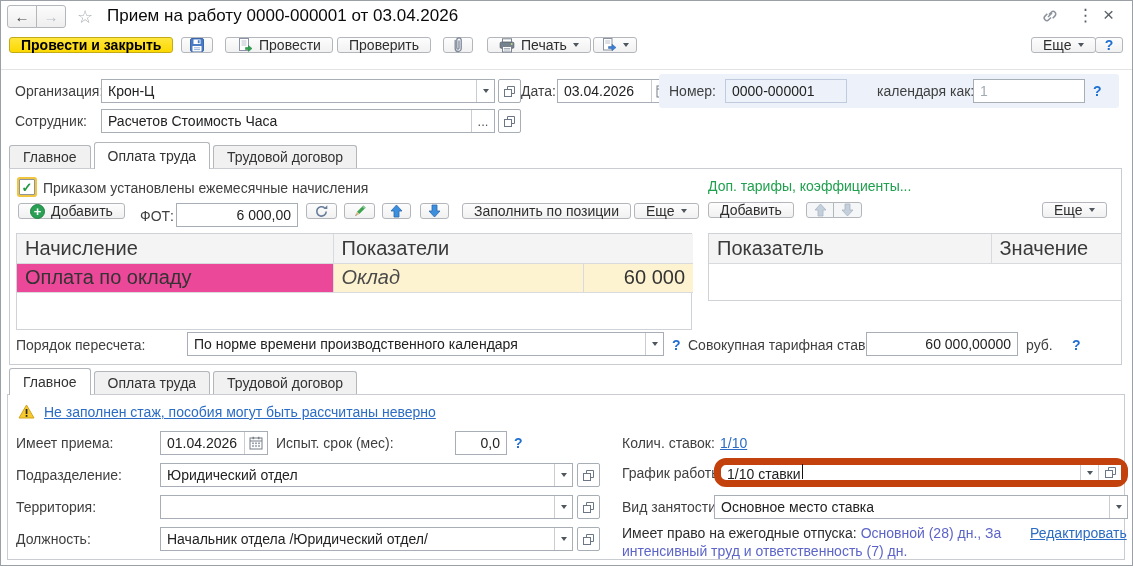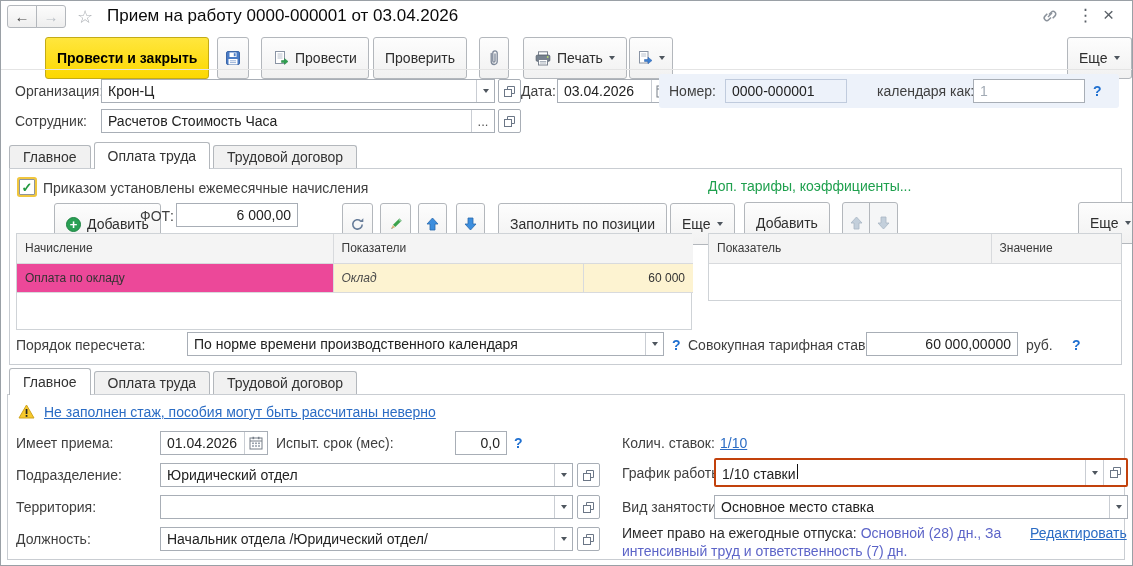--- a/index.html
+++ b/index.html
@@ -1,24 +1,24 @@
 <!DOCTYPE html>
 <html><head>
 <meta charset="utf-8">
 <style>
   * { box-sizing: border-box; margin: 0; padding: 0; }
   body { font-family: "Liberation Sans", sans-serif; background: #fff; }
   #window { position: relative; width: 1133px; height: 566px; background: #fff;
             border: 1px solid #9aa0a6; overflow: hidden; font-size: 14px; color: #333; }
   .abs { position: absolute; }
   .lbl { position: absolute; height: 24px; line-height: 24px; color: #3f3f3f; white-space: nowrap; }
-  .btn { position: absolute; display: inline-flex; align-items: center; gap: 6px; height: 42px;
+  .btn { position: absolute; display: inline-flex; align-items: center; gap: 6px; height: 16px;
          padding: 0 11px; background: linear-gradient(#fdfdfd,#f1f1f1);
          border: 1px solid #b3b7bc; border-radius: 3px; font-size: 14px; color: #2e2e2e;
-         white-space: nowrap; cursor: default; margin-left: 36px; }
+         white-space: nowrap; cursor: default; }
   .btn.icon-only { padding: 0 7px; }
   .btn.primary { background: linear-gradient(#ffe63d,#fcd800); border-color: #c3ab17;
                  font-weight: 700; color: #000; }
   .btn.disabled { background: #f5f6f7; }
   .caret { width: 0; height: 0; border-left: 3.5px solid transparent;
            border-right: 3.5px solid transparent; border-top: 4.2px solid #4e565e; display: inline-block; }
   .navgroup { position: absolute; display: flex; }
   .navbtn { width: 30px; height: 23px; display: inline-flex; align-items: center; justify-content: center;
             background: linear-gradient(#fcfcfc,#eeeeee); border: 1px solid #b3b7bc; font-size: 15px; }
   .navbtn:first-child { border-radius: 3px 0 0 3px; }
@@ -26,31 +26,31 @@
   .field { position: absolute; height: 24px; border: 1px solid #a8aeb6; background: #fff;
            display: flex; align-items: center; font-size: 14px; color: #222; }
   .field .txt { flex: 1; padding: 0 6px; white-space: nowrap; overflow: hidden; }
   .field .txt.num { text-align: right; }
   .field .dd { width: 18px; align-self: stretch; border-left: 1px solid #c9cdd3;
                display: flex; align-items: center; justify-content: center; background: #fff; }
   .field .inbtn { width: 23px; align-self: stretch; border-left: 1px solid #c9cdd3;
                   display: flex; align-items: center; justify-content: center; background: #fff;
                   color: #555; font-size: 13px; }
   .field.ro { background: #edf2fa; border-color: #c0cbdd; }
-  .field.focus { border: 2px solid #c2410c; border-radius: 2px; }
+  .field.focus { border: 7px solid #c2410c; border-radius: 12px; }
   .sqbtn { position: absolute; width: 23px; height: 24px; border: 1px solid #a8aeb6; background: #fff;
            display: flex; align-items: center; justify-content: center; border-radius: 2px; }
   .band { position: absolute; background: #edf2fa; border-radius: 3px; }
   .tabs { position: absolute; display: flex; align-items: flex-end; height: 27px; }
   .tab { height: 24px; line-height: 23px; padding: 0 13px; border: 1px solid #b3b7bc; border-bottom: none;
          background: #f1f1f1; border-radius: 3px 3px 0 0; margin-right: 3px; position: relative; z-index: 1; }
   .tab.active { height: 27px; line-height: 27px; background: #fff; z-index: 3; }
   .panel { position: absolute; border: 1px solid #c9cdd2; background: #fff; z-index: 2; }
   .twrap { position: absolute; border: 1px solid #cfd3d7; background: #fff; }
-  .grid { border-collapse: collapse; table-layout: fixed; font-size: 12px; width: 100%; }
+  .grid { border-collapse: collapse; table-layout: fixed; font-size: 20px; width: 100%; }
   .grid th { background: #f4f4f4; font-weight: 400; text-align: left; color: #3a3a3a; }
   .grid th, .grid td { border: 1px solid #d8dadd; padding: 0 8px; height: 29px; overflow: hidden; white-space: nowrap; }
   .grid tr > :first-child { border-left: none; }
   .grid tr > :last-child { border-right: none; }
   .grid tr:first-child > * { border-top: none; }
   .cell-sel { background: #ec4899; }
   .cell-row { background: #fdf3d1; }
   .ital { font-style: italic; color: #4a4a4a; }
   .val { text-align: right; }
   .link { color: #2b6cc4; text-decoration: underline; cursor: pointer; white-space: nowrap; }

